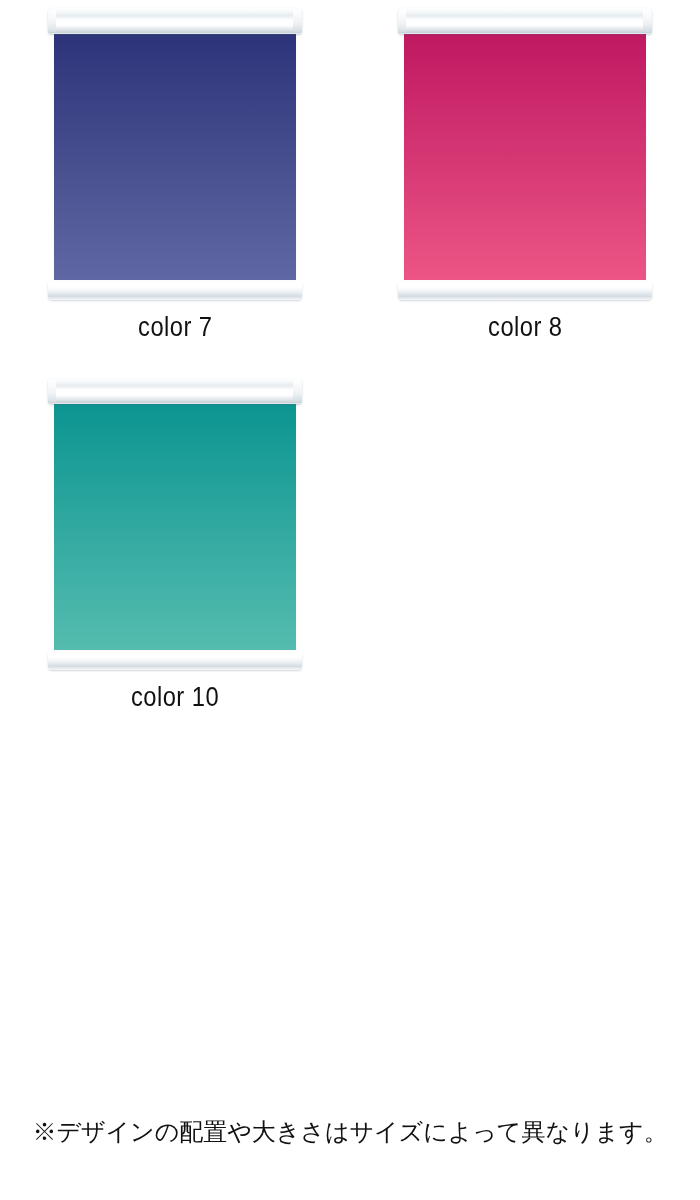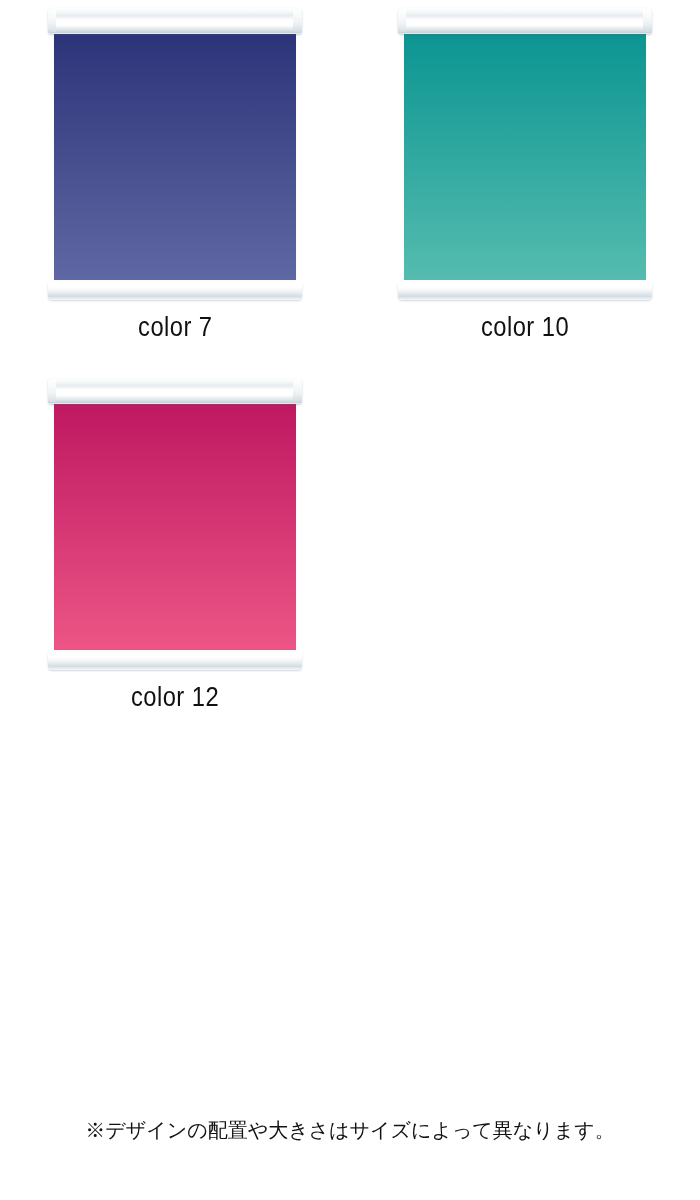--- a/index.html
+++ b/index.html
@@ -134,21 +134,21 @@
     white-space: nowrap;
   }
 
   
   .footnote {
     position: absolute;
     left: 0;
     top: 1118px;
     width: 700px;
     text-align: center;
-    font-size: 20px;
+    font-size: 24px;
     line-height: 1.2;
     color: #111111;
     font-family: Liberation Sans, sans-serif;
     white-space: nowrap;
   }
 </style>
 </head>
 <body style="background: rgb(255, 255, 255);">
 
 <div class="sheet">
@@ -157,38 +157,38 @@
 
     <div class="cell">
       <div class="blind">
         <div class="headrail"></div>
         <div class="fabric" style="background: linear-gradient(rgb(44, 50, 120) 0%, rgb(95, 104, 163) 100%);"></div>
         <div class="bottomrail"></div>
       </div>
       <div class="caption">color 7</div>
     </div>
 
+    <div class="cell">
+      <div class="blind">
+        <div class="headrail"></div>
+        <div class="fabric" style="background: linear-gradient(rgb(190, 23, 97) 0%, rgb(236, 85, 133) 100%);"></div>
+        <div class="bottomrail"></div>
+      </div>
+      <div class="caption">color 8</div>
+    </div>
 
 
     <div class="cell">
       <div class="blind">
         <div class="headrail"></div>
         <div class="fabric" style="background: linear-gradient(rgb(10, 148, 145) 0%, rgb(85, 188, 175) 100%);"></div>
         <div class="bottomrail"></div>
       </div>
       <div class="caption">color 10</div>
     </div>
 
 
-    <div class="cell">
-      <div class="blind">
-        <div class="headrail"></div>
-        <div class="fabric" style="background: linear-gradient(rgb(190, 23, 97) 0%, rgb(236, 85, 133) 100%);"></div>
-        <div class="bottomrail"></div>
-      </div>
-      <div class="caption">color 12</div>
-    </div>
 
   </div>
 
   <div class="footnote">※デザインの配置や大きさはサイズによって異なります。</div>
 
 </div>
 
 </body></html>

